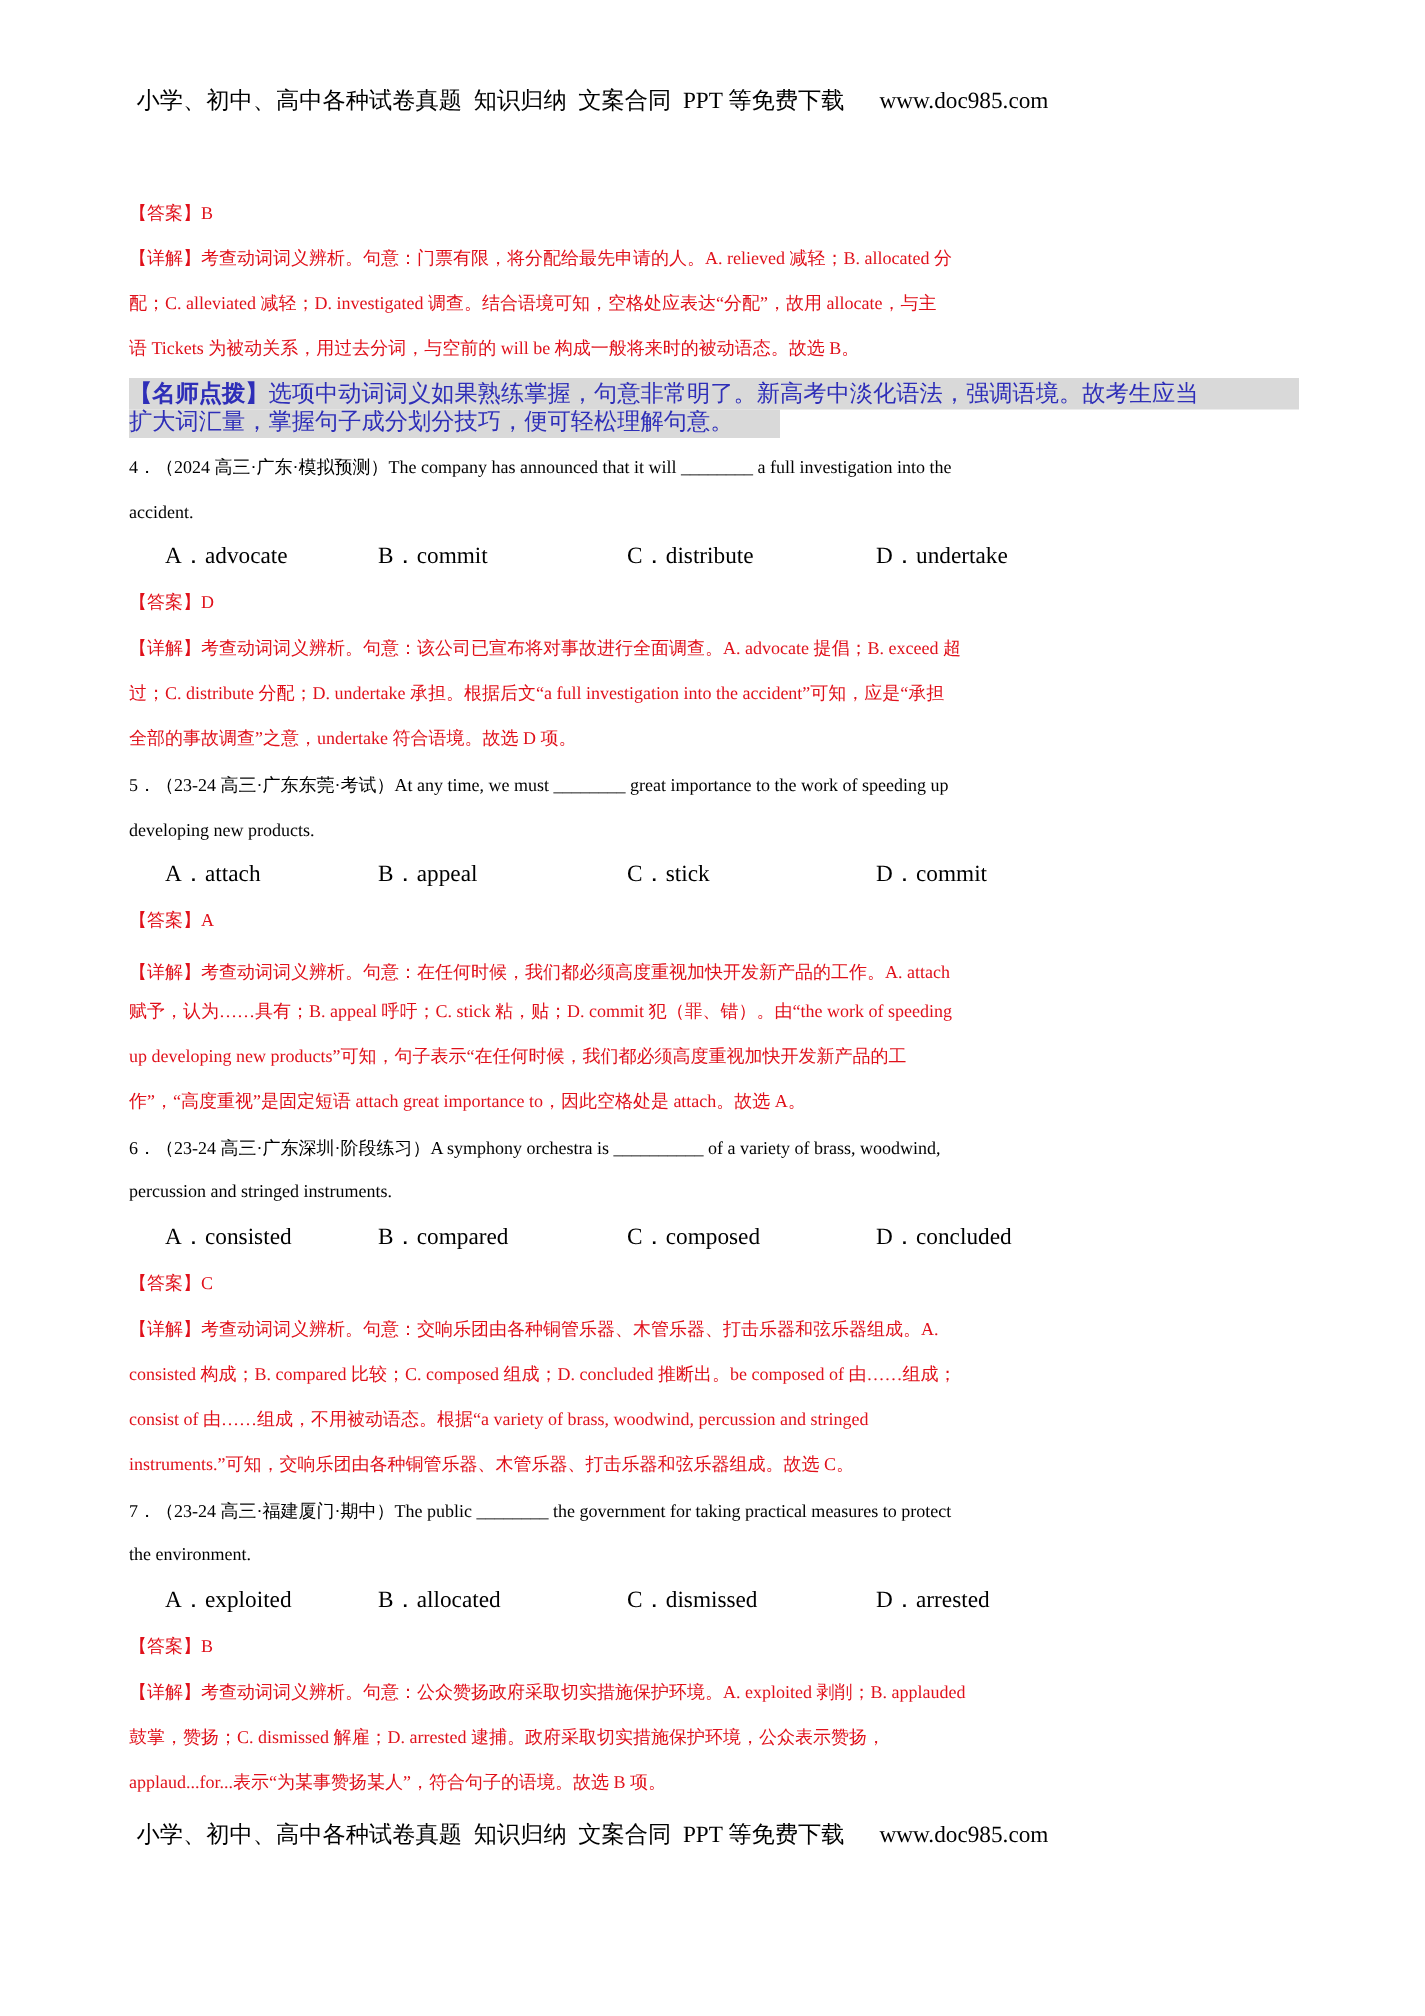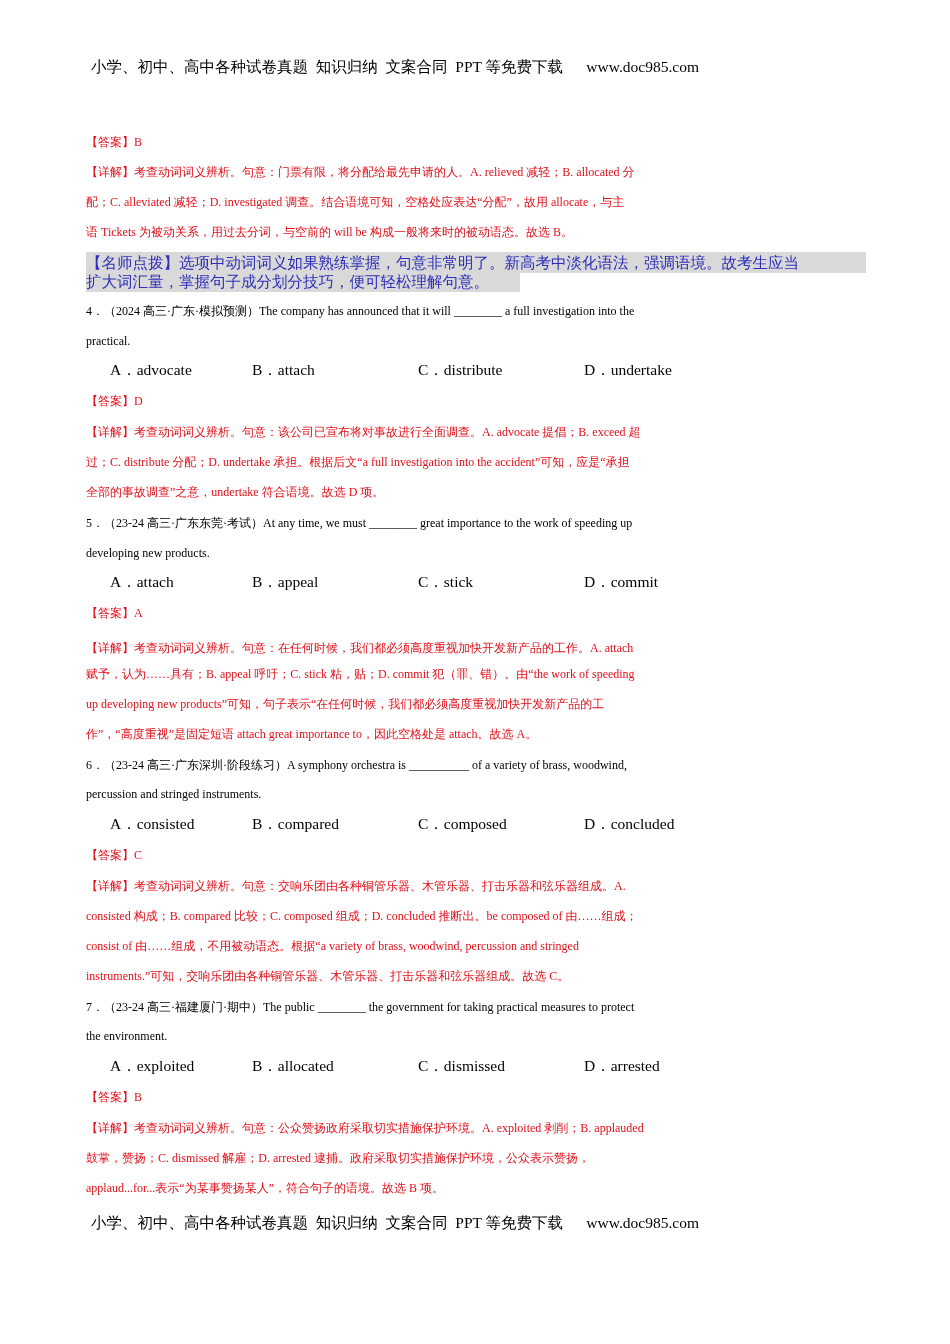--- a/index.html
+++ b/index.html
@@ -45,21 +45,21 @@
     .tip-bg1 { position: absolute; left: 0; top: 0; width: 780px; height: 21px; background: #d9d9d9; }
     .tip-bg2 { position: absolute; left: 0; top: 21px; width: 434px; height: 19px; background: #d9d9d9; }
     .tip-text {
       position: absolute;
       left: 0;
       white-space: nowrap;
       color: #2e2eb8;
       font-size: 15.5px;
       line-height: 20px;
     }
-    .tip-label { font-weight: normal; }
+    .tip-label { font-weight: bold; }
     .opts {
       position: absolute;
       left: 0;
       width: 780px;
       height: 20px;
       font-size: 15.5px;
     }
     .opt { position: absolute; top: 0; white-space: nowrap; }
     .opt.a { left: 24px; }
     .opt.b { left: 166px; }
@@ -83,24 +83,24 @@
     <div class="tip-bg2"></div>
     <div class="tip-text" style="top:1px">
       <span class="tip-label">【名师点拨】</span><span>选项中动词词义如果熟练掌握，句意非常明了。新高考中淡化语法，强调语境。故考生应当</span>
     </div>
     <div class="tip-text" style="top:20px">扩大词汇量，掌握句子成分划分技巧，便可轻松理解句意。</div>
   </div>
 
   <div class="line black" style="top:301px">
     <span>4．</span><span>（2024 高三·广东·模拟预测）</span><span>The company has announced that it will ________ a full investigation into the</span>
   </div>
-  <div class="line black" style="top:331px">practical.</div>
+  <div class="line black" style="top:331px">accident.</div>
   <div class="opts" style="top:360px">
     <span class="opt a">A．advocate</span>
-    <span class="opt b">B．attach</span>
+    <span class="opt b">B．commit</span>
     <span class="opt c">C．distribute</span>
     <span class="opt d">D．undertake</span>
   </div>
   <div class="line red" style="top:391px">【答案】D</div>
   <div class="line red" style="top:422px">【详解】考查动词词义辨析。句意：该公司已宣布将对事故进行全面调查。A. advocate 提倡；B. exceed 超</div>
   <div class="line red" style="top:452px">过；C. distribute 分配；D. undertake 承担。根据后文“a full investigation into the accident”可知，应是“承担</div>
   <div class="line red" style="top:482px">全部的事故调查”之意，undertake 符合语境。故选 D 项。</div>
 
   <div class="line black" style="top:513px">
     <span>5．</span><span>（23-24 高三·广东东莞·考试）</span><span>At any time, we must ________ great importance to the work of speeding up</span>

